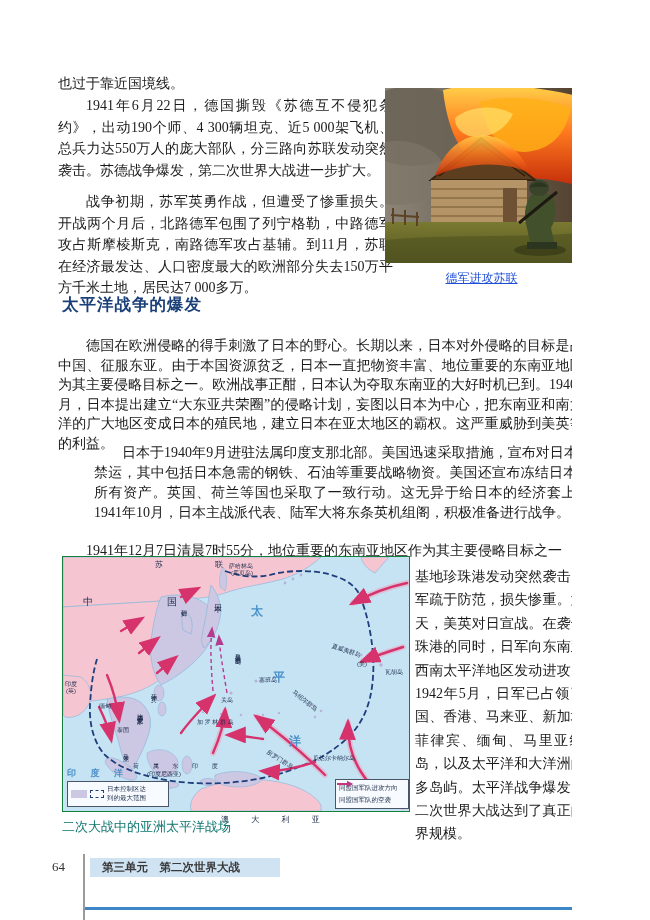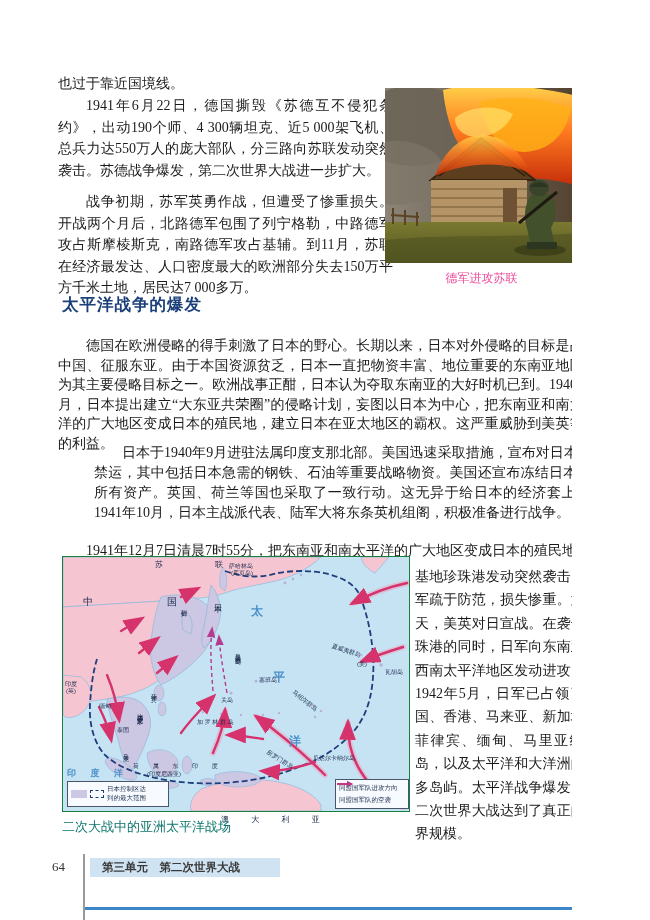--- a/index.html
+++ b/index.html
@@ -13,21 +13,21 @@
   #heading{position:absolute;left:58px;top:290px;font-family:"Liberation Sans","DejaVu Sans",sans-serif;
            font-size:16.5px;font-weight:bold;color:#1b4079;letter-spacing:1px;}
   #p4{left:58px;top:322px;width:540px;line-height:19.6px;}
   #p5{left:50px;top:429px;width:540px;line-height:20px;margin-left:44px;}
   #p6a{left:58px;top:527px;width:540px;line-height:19.6px;}
   #p6b{left:415px;top:551px;width:184px;line-height:23.4px;}
   
   .photo-fig{position:absolute;left:385px;top:88px;width:193px;}
   .photo-fig svg{display:block;}
   .photo-caption{position:absolute;left:385px;top:270px;width:193px;text-align:center;
-                 font-size:12px;color:#ec4899;}
+                 font-size:12px;color:#1d4ed8;text-decoration:underline;}
   
   .map-fig{position:absolute;left:62px;top:556px;width:348px;height:256px;
            border:1px solid #15803d;box-sizing:border-box;background:#c6e3f4;}
   .map-fig svg{position:absolute;left:0;top:0;}
   .mlab{position:absolute;font-family:"Liberation Sans","DejaVu Sans",sans-serif;
         font-size:8px;color:#1c2b4a;white-space:nowrap;line-height:1;}
   .mlab.v{writing-mode:vertical-rl;text-orientation:upright;letter-spacing:1px;}
   .mlab.sea{color:#4a90c8;font-size:12px;font-weight:bold;}
   .mlab.tiny{font-size:6px;}
   .map-caption{position:absolute;left:62px;top:818px;width:348px;text-align:left;
@@ -110,21 +110,21 @@
         <rect x="142" y="154" width="30" height="7" fill="#2c3520"></rect>
       </g>
     </svg>
   </figure>
   <figcaption class="photo-caption">德军进攻苏联</figcaption>
 
   <h2 id="heading" style="margin:4px;">太平洋战争的爆发</h2>
 
   <p class="para indent" id="p4">德国在欧洲侵略的得手刺激了日本的野心。长期以来，日本对外侵略的目标是占领中国、征服东亚。由于本国资源贫乏，日本一直把物资丰富、地位重要的东南亚地区作为其主要侵略目标之一。欧洲战事正酣，日本认为夺取东南亚的大好时机已到。1940年7月，日本提出建立“大东亚共荣圈”的侵略计划，妄图以日本为中心，把东南亚和南太平洋的广大地区变成日本的殖民地，建立日本在亚太地区的霸权。这严重威胁到美英等国的利益。</p>
   <p class="para indent" id="p5">日本于1940年9月进驻法属印度支那北部。美国迅速采取措施，宣布对日本实行贸易禁运，其中包括日本急需的钢铁、石油等重要战略物资。美国还宣布冻结日本在美国的所有资产。英国、荷兰等国也采取了一致行动。这无异于给日本的经济套上了枷锁。1941年10月，日本主战派代表、陆军大将东条英机组阁，积极准备进行战争。</p>
-  <p class="para indent" id="p6a">1941年12月7日清晨7时55分，把东南亚和南太平洋的广大地区变成日本的殖民地</p>
+  <p class="para indent" id="p6a">1941年12月7日清晨7时55分，地位重要的东南亚地区作为其主要侵略目标之一</p>
   <p class="para" id="p6b">基地珍珠港发动突然袭击。美军疏于防范，损失惨重。第二天，美英对日宣战。在袭击珍珠港的同时，日军向东南亚和西南太平洋地区发动进攻。到1942年5月，日军已占领了泰国、香港、马来亚、新加坡、菲律宾、缅甸、马里亚纳群岛，以及太平洋和大洋洲的许多岛屿。太平洋战争爆发，第二次世界大战达到了真正的世界规模。</p>
 
   <div class="map-fig">
     <svg width="346" height="254" viewBox="0 0 346 254">
       <defs>
         <marker id="ah" markerWidth="9" markerHeight="8" refX="7" refY="3.5" orient="auto">
           <path d="M0,0 L9,3.5 L0,7 Z" fill="#d6336c"></path>
         </marker>
         <marker id="ahd" markerWidth="8" markerHeight="7" refX="6" refY="3" orient="auto">
           <path d="M0,0 L8,3 L0,6 Z" fill="#b53b8e"></path>

